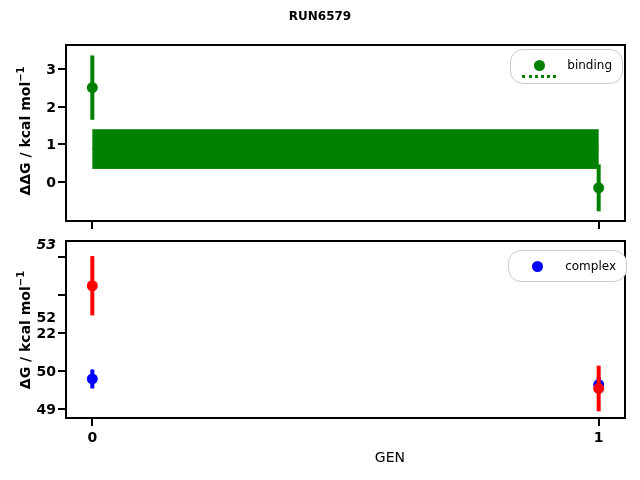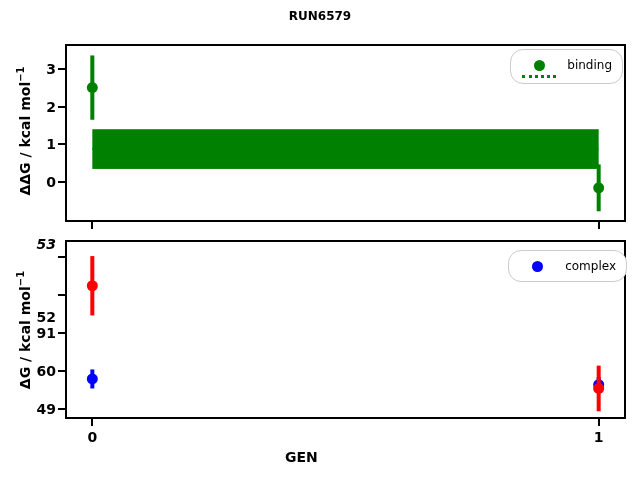--- a/index.html
+++ b/index.html
@@ -16,22 +16,22 @@
   #axes-bottom{left:65px;top:240px;width:561px;height:179px;}
   .axes svg{display:block;}
   .ylabel{
     position:absolute;white-space:nowrap;font-size:14px;font-weight:bold;
     transform:translate(-50%,-50%) rotate(-90deg);
   }
   .ylabel sup{font-size:10px;font-weight:bold;}
   #ylabel-top{left:24px;top:131px;}
   #ylabel-bottom{left:24px;top:330px;}
   .xlabel{
-    position:absolute;left:285px;top:449px;width:120px;text-align:left;
-    font-size:14px;font-weight:bold;
+    position:absolute;left:285px;top:449px;width:120px;text-align:right;
+    font-size:14px;font-weight:normal;
   }
   .tick-label{position:absolute;font-size:14px;font-weight:bold;line-height:18px;}
   .tick-label.y{text-align:right;}
   .tick-label.x{text-align:center;}
   .tick-mark{position:absolute;background:#000;}
   .legend{
     position:absolute;background:#fff;border:1px solid #cccccc;border-radius:13px;
     padding:5px 10px;font-size:12px;line-height:20px;
   }
   #legend-top{top:49px;right:17px;}
@@ -114,22 +114,22 @@
     <div class="tick-label y" style="left: 18px; top: 135.348px; width: 38px;">1</div>
     <div class="tick-mark" style="left: 58px; top: 181.174px; width: 7px; height: 2px;"></div>
     <div class="tick-label y" style="left: 18px; top: 173.174px; width: 38px;">0</div>
     <div class="tick-mark" style="left: 91.3182px; top: 222px; width: 2px; height: 7px;"></div>
     <div class="tick-mark" style="left: 597.682px; top: 222px; width: 2px; height: 7px;"></div>
     <div class="tick-mark" style="left: 58px; top: 256.217px; width: 7px; height: 2px;"></div>
     <div class="tick-label y" style="left: 18px; top: 235px; width: 38px; font-style: italic;">53</div>
     <div class="tick-mark" style="left: 58px; top: 294.261px; width: 7px; height: 2px;"></div>
     <div class="tick-label y" style="left: 18px; top: 286.261px; width: 38px; margin-top: 22px;">52</div>
     <div class="tick-mark" style="left: 58px; top: 332.304px; width: 7px; height: 2px;"></div>
-    <div class="tick-label y" style="left: 18px; top: 324.304px; width: 38px;">91</div>
+    <div class="tick-label y" style="left: 18px; top: 324.304px; width: 38px;">22</div>
     <div class="tick-mark" style="left: 58px; top: 370.348px; width: 7px; height: 2px;"></div>
-    <div class="tick-label y" style="left: 18px; top: 362.348px; width: 38px;">60</div>
+    <div class="tick-label y" style="left: 18px; top: 362.348px; width: 38px;">50</div>
     <div class="tick-mark" style="left: 58px; top: 408.391px; width: 7px; height: 2px;"></div>
     <div class="tick-label y" style="left: 18px; top: 400.391px; width: 38px; text-align: right;">49</div>
     <div class="tick-mark" style="left: 91.3182px; top: 419px; width: 2px; height: 7px;"></div>
     <div class="tick-label x" style="left: 77.3182px; top: 428px; width: 30px;">0</div>
     <div class="tick-mark" style="left: 597.682px; top: 419px; width: 2px; height: 7px;"></div>
     <div class="tick-label x" style="left: 583.682px; top: 428px; width: 30px;">1</div>
   </div>
 
 </body></html>

